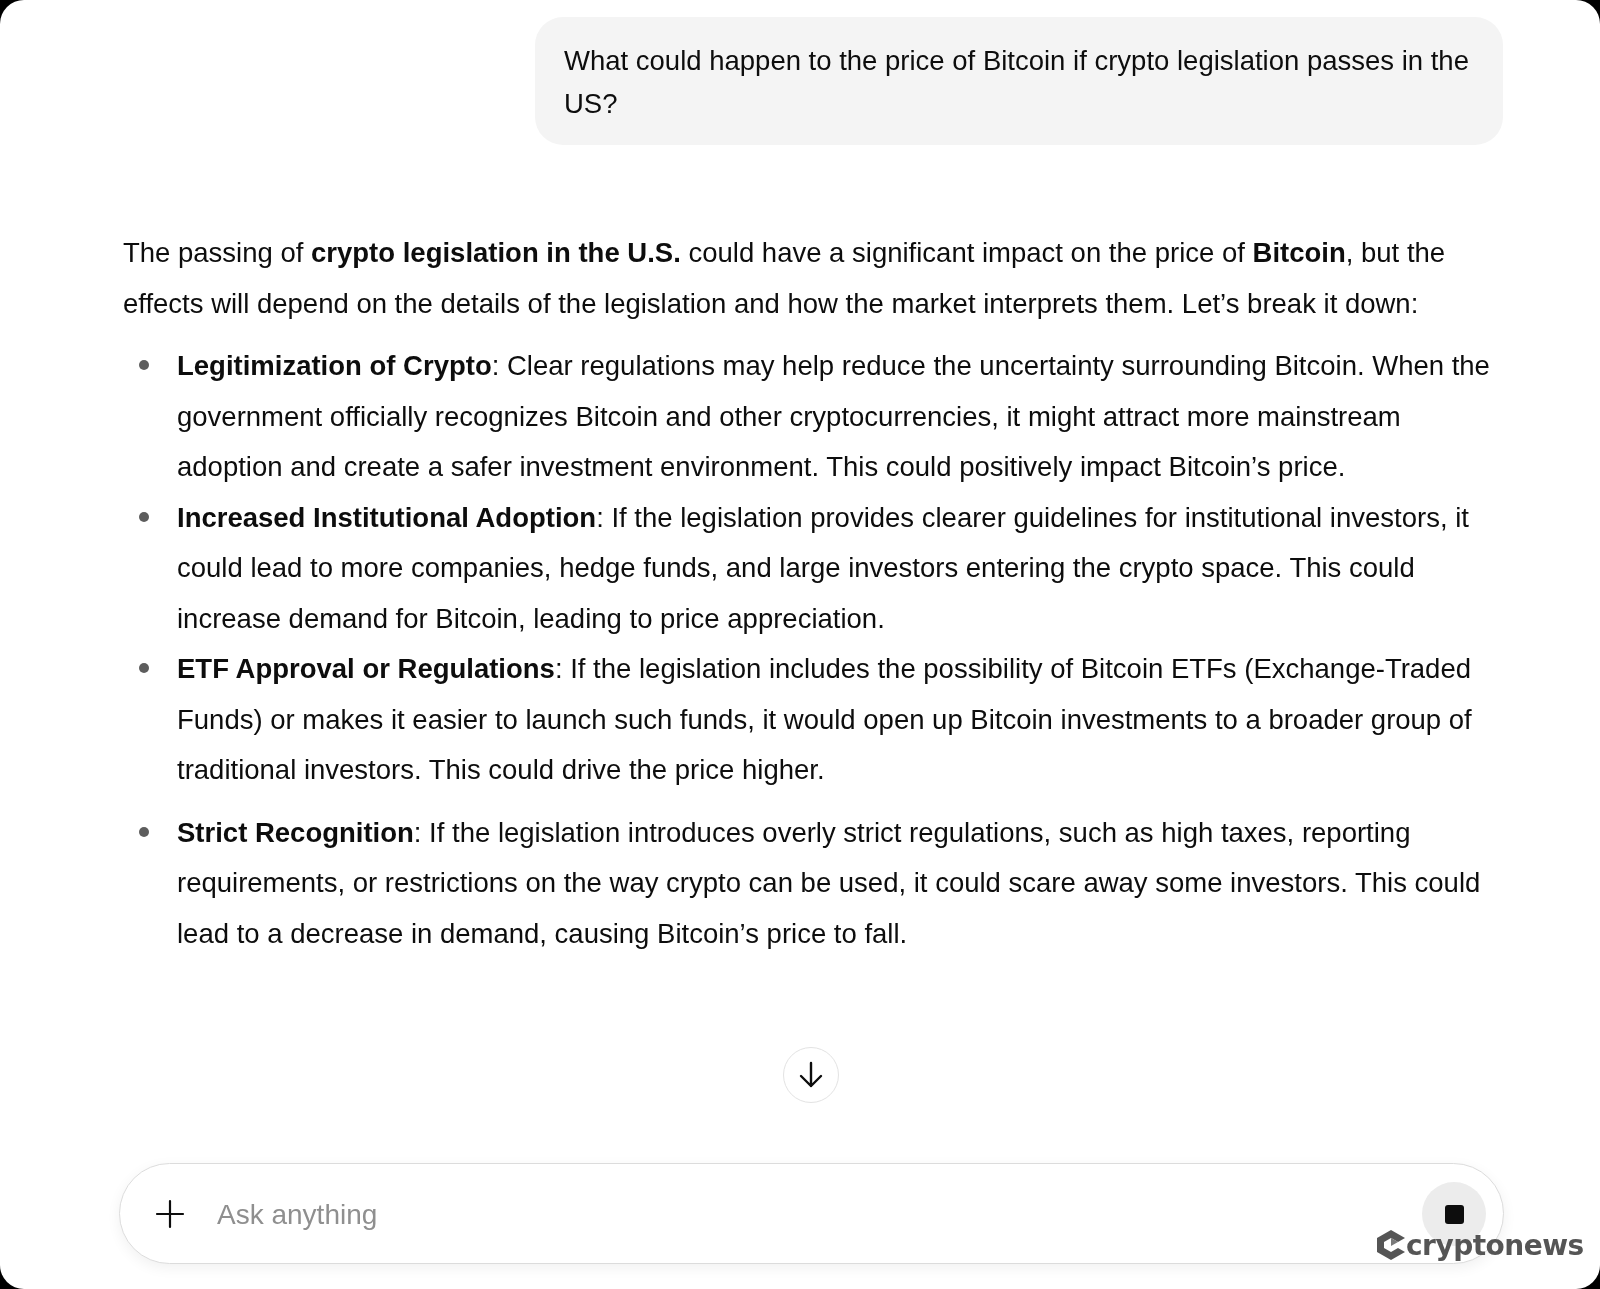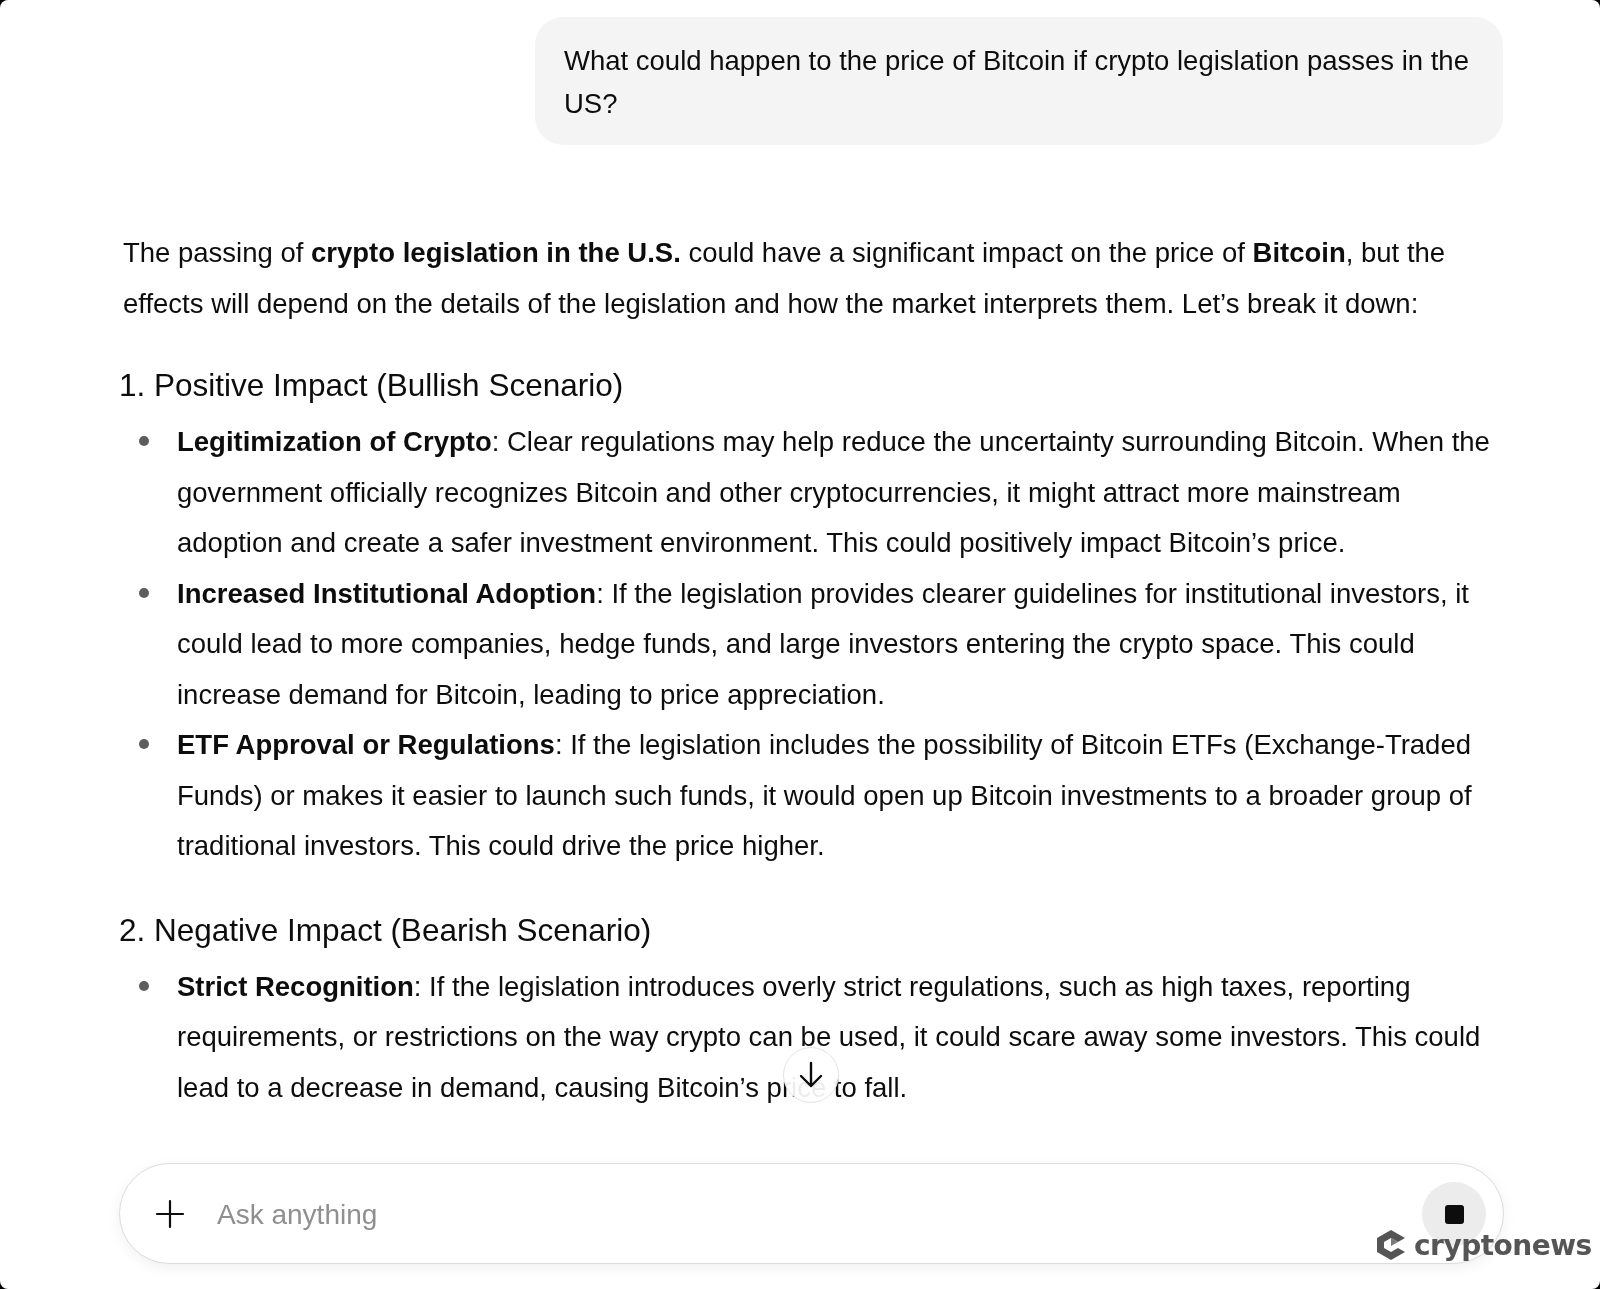--- a/index.html
+++ b/index.html
@@ -4,21 +4,21 @@
 <style>
   html, body { margin: 0; padding: 0; }
   body {
     width: 1600px; height: 1289px; overflow: hidden;
     background: #000000;
     font-family: "Liberation Sans", "DejaVu Sans", sans-serif;
     color: #0d0d0d;
   }
   .frame {
     position: absolute; left: 0; top: 0; width: 1600px; height: 1289px;
-    background: #ffffff; border-radius: 8px; overflow: hidden;
+    background: #ffffff; border-radius: 24px; overflow: hidden;
   }
   .user-bubble {
     position: absolute; left: 535px; top: 17px; width: 968px; height: 128px;
     box-sizing: border-box; padding: 22px 28px 0 29px;
     background: #f4f4f4; border-radius: 28px;
     font-size: 27.5px; line-height: 43px; color: #0d0d0d;
   }
   .answer {
     position: absolute; left: 119px; top: 224px; width: 1390px;
     font-size: 27.5px; line-height: 50.5px; color: #0d0d0d;
@@ -59,45 +59,43 @@
   }
   .composer-input::placeholder { color: #8f8f8f; }
   .stop-btn {
     position: absolute; left: 1302px; top: 18px; width: 64px; height: 64px;
     border-radius: 50%; background: #ececec;
     display: flex; align-items: center; justify-content: center;
   }
   .stop-square { width: 19px; height: 19px; background: #0d0d0d; border-radius: 3px; }
   .watermark {
     position: absolute; left: 1376px; top: 1228px; height: 34px;
-    display: flex; align-items: center; gap: 8px;
+    display: flex; align-items: center; 
     font-family: "DejaVu Sans", sans-serif; font-weight: 700;
     font-size: 28px; letter-spacing: -0.5px; color: #555555;
   }
 </style>
 </head>
 <body>
 
 <div class="frame">
 
   <div class="user-bubble">
     <span>What could happen to the price of Bitcoin if crypto legislation passes in the US?</span>
   </div>
 
   <div class="answer">
     <p><span>The passing of </span><b>crypto legislation in the U.S.</b><span> could have a significant impact on the price of </span><b>Bitcoin</b><span>, but the effects will depend on the details of the legislation and how the market interprets them. Let’s break it down:</span></p>
 
-    <h3 class="h-pos">1. Positive Impact (Bullish Scenario)</h3>
     <ul class="bullets">
       <li><b>Legitimization of Crypto</b><span>: Clear regulations may help reduce the uncertainty surrounding Bitcoin. When the government officially recognizes Bitcoin and other cryptocurrencies, it might attract more mainstream adoption and create a safer investment environment. This could positively impact Bitcoin’s price.</span></li>
       <li><b>Increased Institutional Adoption</b><span>: If the legislation provides clearer guidelines for institutional investors, it could lead to more companies, hedge funds, and large investors entering the crypto space. This could increase demand for Bitcoin, leading to price appreciation.</span></li>
       <li><b>ETF Approval or Regulations</b><span>: If the legislation includes the possibility of Bitcoin ETFs (Exchange-Traded Funds) or makes it easier to launch such funds, it would open up Bitcoin investments to a broader group of traditional investors. This could drive the price higher.</span></li>
     </ul>
 
-    <h3 class="h-neg">2. Negative Impact (Bearish Scenario)</h3>
     <ul class="bullets">
       <li><b>Strict Recognition</b><span>: If the legislation introduces overly strict regulations, such as high taxes, reporting requirements, or restrictions on the way crypto can be used, it could scare away some investors. This could lead to a decrease in demand, causing Bitcoin’s price to fall.</span></li>
     </ul>
   </div>
 
   <div class="scroll-down">
     <svg width="26" height="30" viewBox="0 0 26 30">
       <path d="M13 3 V26 M3 16 L13 26 L23 16" fill="none" stroke="#0d0d0d" stroke-width="2.4" stroke-linecap="round" stroke-linejoin="round"></path>
     </svg>
   </div>

